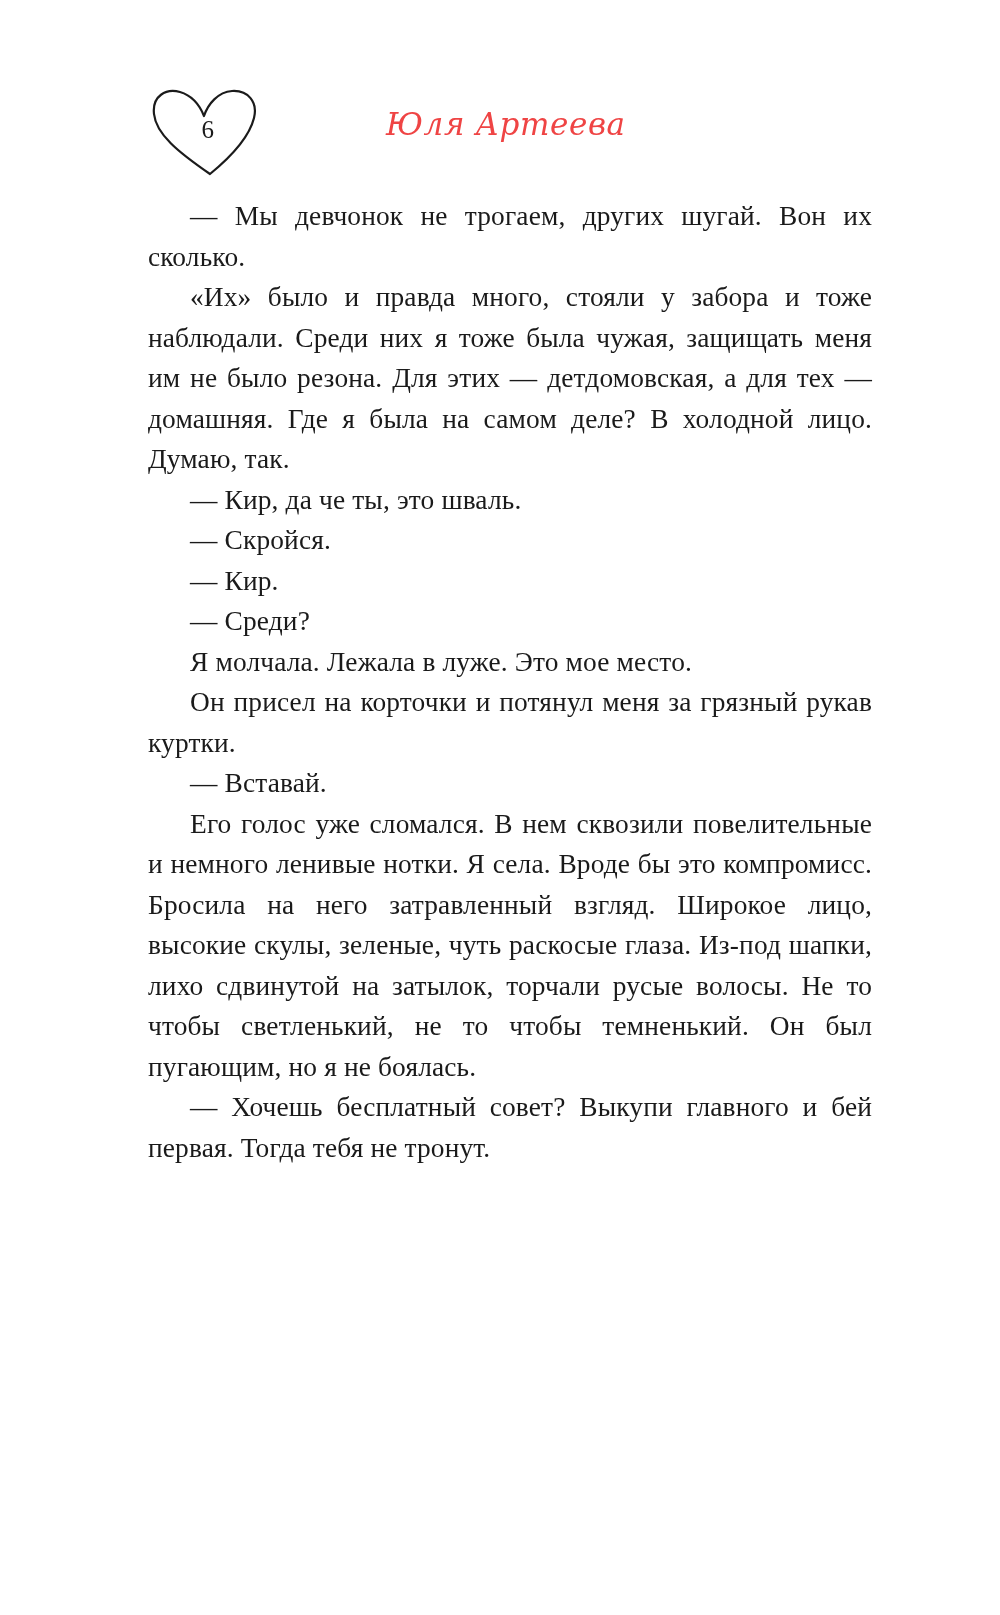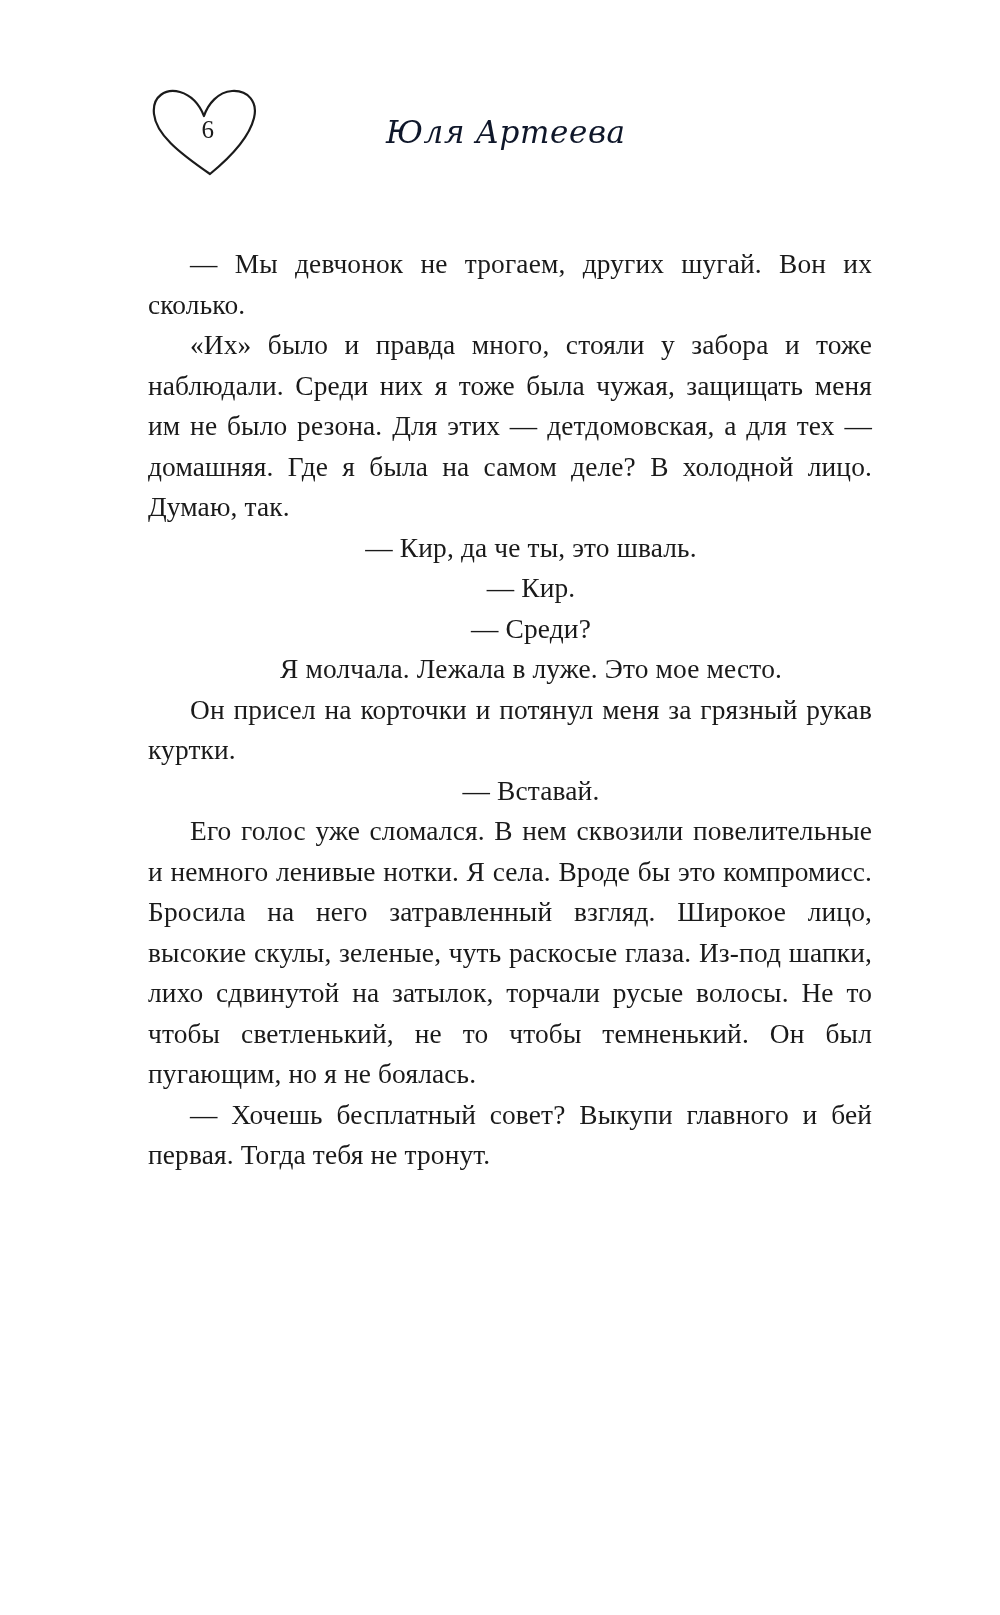--- a/index.html
+++ b/index.html
@@ -43,53 +43,52 @@
     width: 40px;
     text-align: center;
     font-size: 25px;
     font-family: "Liberation Serif", "DejaVu Serif", serif;
     color: #1b1b1b;
     letter-spacing: 0.5px;
   }
   .running-title {
     position: absolute;
     left: 238px;
-    top: 28px;
+    top: 20px;
     font-size: 31px;
     font-style: italic;
     font-family: "DejaVu Serif", "Liberation Serif", serif;
-    color: #0f172a;
+    color: #ef4444;
     letter-spacing: 0.6px;
     white-space: nowrap;
   }
 
   
   .body-text {
     position: absolute;
     top: 196px;
     left: 148px;
     width: 724px;
     font-size: 27.4px;
     line-height: 40.5px;
     text-align: justify;
     text-justify: inter-word;
     letter-spacing: 0.15px;
     color: #1a1a1a;
     font-family: "Liberation Serif", "DejaVu Serif", serif;
-    margin-top: 48px;
   }
   .body-text p {
     margin: 0;
     text-indent: 42px;
   }
   .body-text p.italic {
     font-style: italic;
   }
   .body-text p.short {
-    text-align: center;
+    text-align: left;
   }
 </style>
 </head>
 <body>
 
 <div class="page">
 
   <div class="header">
 
     <div class="heart-wrap">
@@ -99,20 +98,21 @@
     </div>
 
     <div class="folio">6</div>
     <div class="running-title">Юля Артеева</div>
   </div>
 
   <div class="body-text">
       <p>— Мы девчонок не трогаем, других шугай. Вон их сколько.</p>
       <p>«Их» было и правда много, стояли у забора и тоже наблюдали. Среди них я тоже была чужая, защищать меня им не было резона. Для этих — детдомовская, а для тех — домашняя. Где я была на самом деле? В холодной лицо. Думаю, так.</p>
       <p class="short">— Кир, да че ты, это шваль.</p>
+      <p class="short">— Скройся.</p>
       <p class="short">— Кир.</p>
       <p class="short">— Среди?</p>
       <p class="short">Я молчала. Лежала в луже. Это мое место.</p>
       <p>Он присел на корточки и потянул меня за грязный рукав куртки.</p>
       <p class="short">— Вставай.</p>
       <p>Его голос уже сломался. В нем сквозили повелительные и немного ленивые нотки. Я села. Вроде бы это компромисс. Бросила на него затравленный взгляд. Широкое лицо, высокие скулы, зеленые, чуть раскосые глаза. Из-под шапки, лихо сдвинутой на затылок, торчали русые волосы. Не то чтобы светленький, не то чтобы темненький. Он был пугающим, но я не боялась.</p>
       <p>— Хочешь бесплатный совет? Выкупи главного и бей первая. Тогда тебя не тронут.</p>
     </div>
 
 </div>

